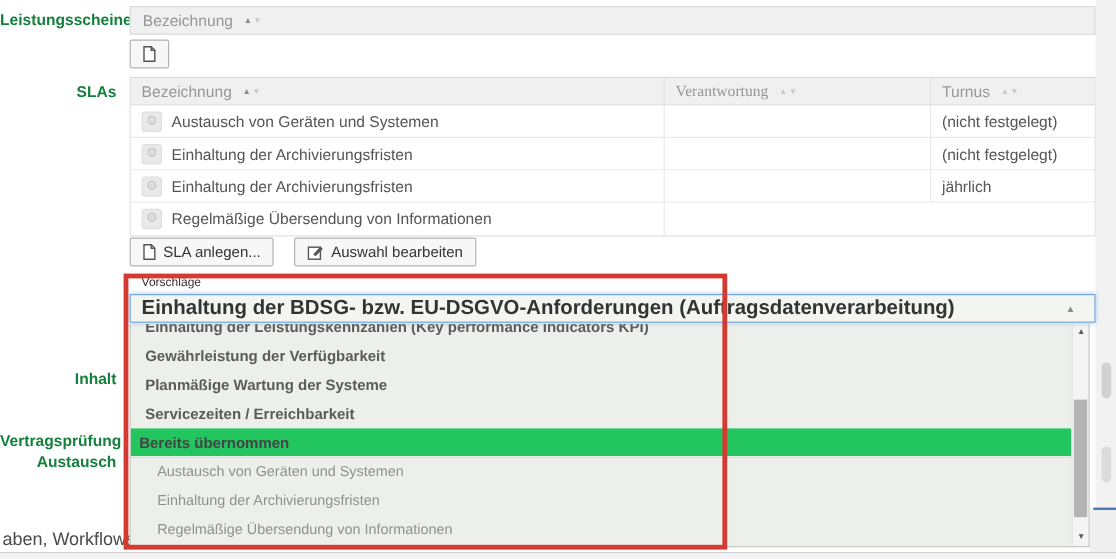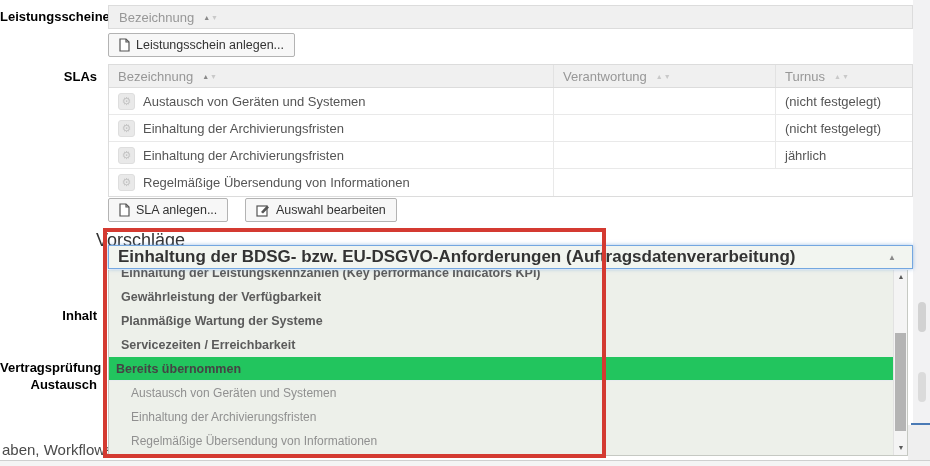--- a/index.html
+++ b/index.html
@@ -8,21 +8,21 @@
     position:relative; overflow:hidden; background:#ffffff;
     font-family:"Liberation Sans","DejaVu Sans",sans-serif;
     font-size:13px; color:#444;
   }
   .abs { position:absolute; }
 
   
   .right-strip { left:913px; top:0; width:17px; height:460px; background:#f2f2f3; }
 
   
-  .form-label { left:0; width:97px; text-align:right; font-weight:bold; color:#000000; font-size:13px; }
+  .form-label { left:0; width:97px; text-align:right; font-weight:bold; color:#15803d; font-size:13px; }
 
   
   .hdr {
     background:#f0f0f0; border:1px solid #dcdcdc; color:#979797;
     display:flex; align-items:center; padding-left:10px; gap:5px; font-size:13px;
   }
   .sort-icons { font-size:7px; letter-spacing:1px; margin-left:4px; }
   .sort-up-on { color:#8a8a8a; } .sort-dn-off, .sort-up-off { color:#c9c9c9; }
 
   
@@ -31,33 +31,33 @@
     background:#f7f7f7; border:1px solid #b3b3b3; border-radius:2px;
     color:#333; font-size:12.5px; cursor:default;
   }
   .btn svg { flex:0 0 auto; }
 
   
   .sla-table { left:108px; top:64px; width:805px; border:1px solid #dcdcdc; background:#fff; }
   .sla-hrow { display:flex; height:23px; background:#f0f0f0; border-bottom:1px solid #dcdcdc; color:#979797; }
   .sla-hcell { display:flex; align-items:center; padding-left:9px; gap:5px; border-right:1px solid #e2e2e2; }
   .sla-hcell:last-child { border-right:none; }
-  .c1 { width:445px; } .c2 { width:222px; } .c3 { width:136px; }
+  .c1 { width:445px; } .c2 { width:222px;font-family:Liberation Serif, serif; } .c3 { width:136px; }
   .sla-row { display:flex; height:27px; border-bottom:1px solid #e9e9e9; background:#fff; color:#555; }
   .sla-row:last-child { border-bottom:none; }
   .sla-cell { display:flex; align-items:center; padding-left:9px; border-right:1px solid #e9e9e9; }
   .sla-cell:last-child { border-right:none; }
   .row-ico {
     width:17px; height:17px; margin-right:8px; border-radius:3px;
     background:#e9e9e9; border:1px solid #dedede; color:#c4c4c4;
     display:inline-flex; align-items:center; justify-content:center; font-size:11px; line-height:1;
   }
 
   
-  .vorsch-label { left:96px; top:230px; color:#333; font-size:18px; }
+  .vorsch-label { left:118px; top:230px; color:#333; font-size:10px; }
   .combo {
     left:108px; top:245px; width:805px; height:24px; background:#f2f5f0;
     border:1px solid #74a7e0; box-shadow:0 0 4px rgba(110,160,220,.65);
     display:flex; align-items:center; padding:0 9px; z-index:12;
   }
   .combo-text { font-weight:bold; color:#333; font-size:17px; white-space:nowrap; overflow:hidden; flex:1; }
   .combo-arrow { color:#8a8a8a; font-size:8px; margin-right:7px; }
 
   
   .listbox {
@@ -100,21 +100,20 @@
 <div class="abs hdr" style="left:108px; top:5px; width:805px; height:24px;">
   <span>Bezeichnung</span>
   <span class="sort-icons"><span class="sort-up-on">▲</span><span class="sort-dn-off">▼</span></span>
 </div>
 
 <button class="btn abs" style="left:108px; top:33px;">
   <svg width="11" height="14" viewBox="0 0 11 14">
       <path d="M1 1 h6 l3 3 v9 h-9 z" fill="#ffffff" stroke="#555" stroke-width="1.2"></path>
       <path d="M7 1 v3 h3" fill="none" stroke="#555" stroke-width="1.2"></path>
     </svg>
-  <span>Leistungsschein anlegen...</span>
 </button>
 
 <div class="abs form-label" style="top:69px;">SLAs</div>
 
 <div class="abs sla-table">
   <div class="sla-hrow">
     <div class="sla-hcell c1">
       <span>Bezeichnung</span>
       <span class="sort-icons"><span class="sort-up-on">▲</span><span class="sort-dn-off">▼</span></span>
     </div>

